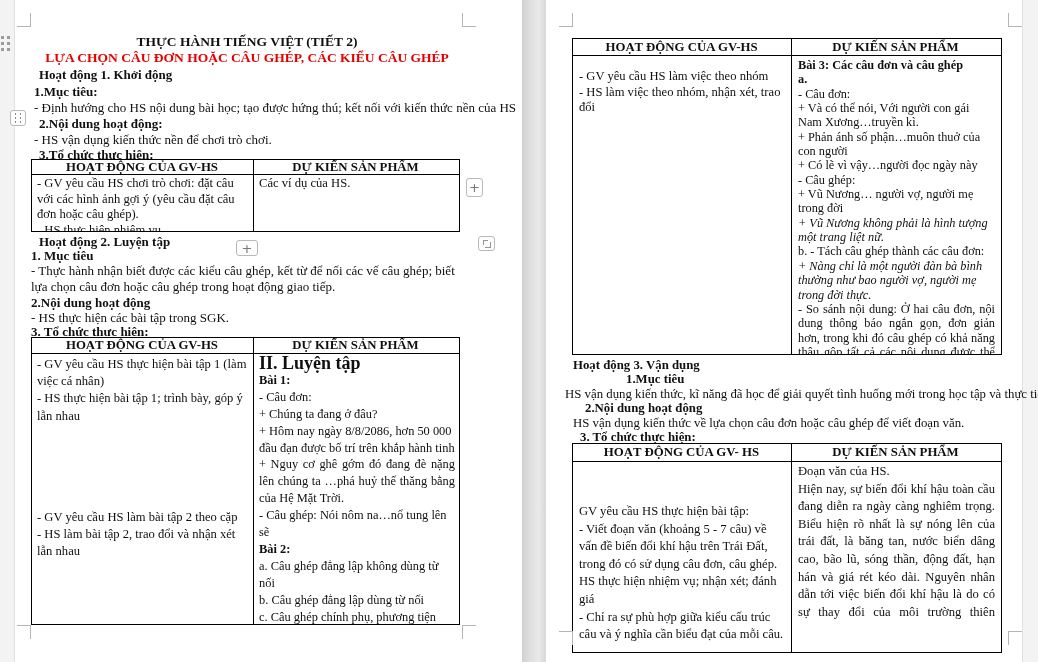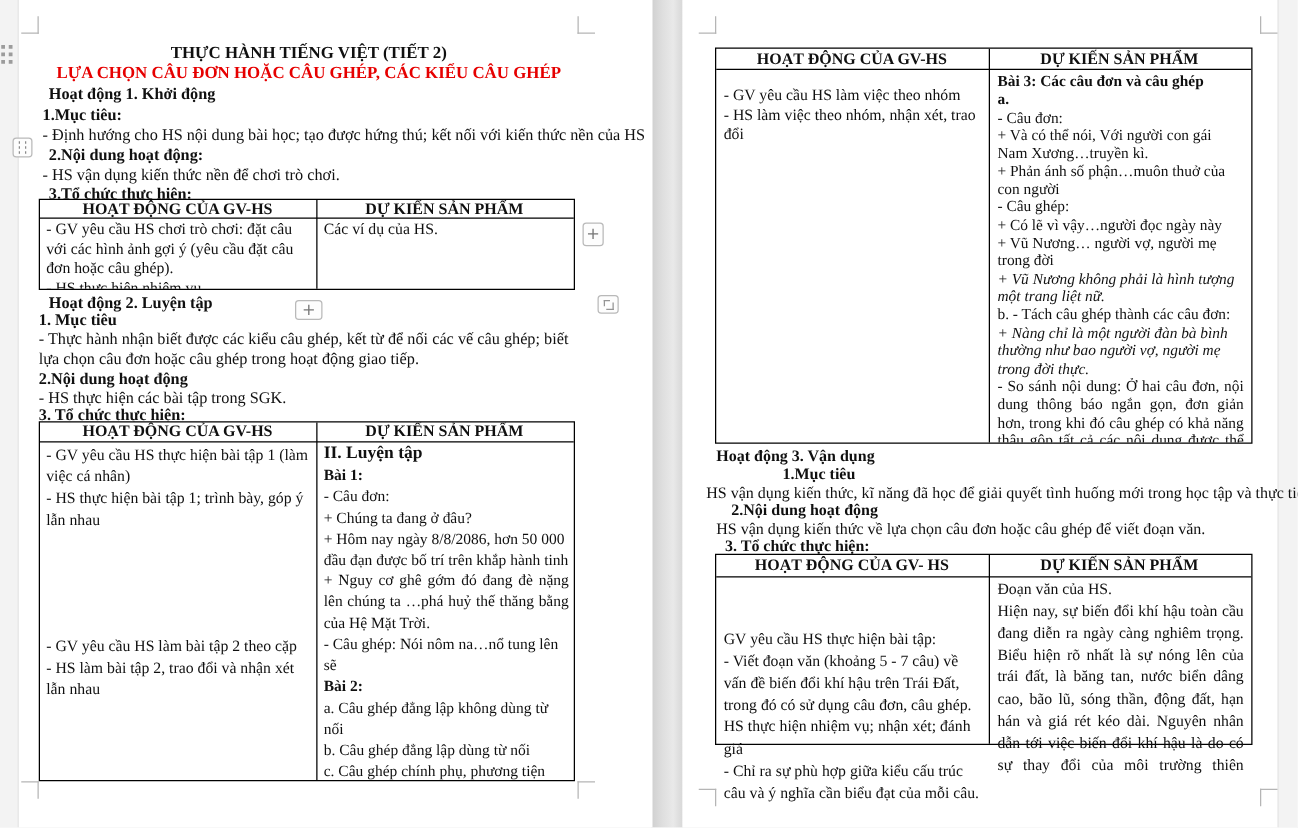--- a/index.html
+++ b/index.html
@@ -89,21 +89,21 @@
       </div>
       <div class="vline" style="left:221px;"></div>
       <div class="cell" style="left:0;top:16px;width:221px;height:270px;padding:2px 5px;">
         <p class="wrap" style="line-height:17.2px;">- GV yêu cầu HS thực hiện bài tập 1 (làm việc cá nhân)</p>
         <p class="wrap" style="line-height:17.2px;">- HS thực hiện bài tập 1; trình bày, góp ý lẫn nhau</p>
         <div style="height:84px;"></div>
         <p class="wrap" style="line-height:17.2px;">- GV yêu cầu HS làm bài tập 2 theo cặp</p>
         <p class="wrap" style="line-height:17.2px;">- HS làm bài tập 2, trao đổi và nhận xét lẫn nhau</p>
       </div>
       <div class="cell" style="left:222px;top:16px;width:206px;height:270px;padding:1px 5px;">
-        <p class="wrap b" style="line-height:16.9px;font-size:14px;">II. Luyện tập</p>
+        <p class="wrap b" style="line-height:16.9px;font-size:18px;">II. Luyện tập</p>
         <p class="wrap b" style="line-height:16.9px;font-size:12.4px;">Bài 1:</p>
         <p class="wrap" style="line-height:16.9px;font-size:12.4px;">- Câu đơn:</p>
         <p class="wrap" style="line-height:16.9px;font-size:12.4px;">+ Chúng ta đang ở đâu?</p>
         <p class="wrap" style="line-height:16.9px;font-size:12.4px;">+ Hôm nay ngày 8/8/2086, hơn 50 000 đầu đạn được bố trí trên khắp hành tinh</p>
         <p class="wrap just" style="line-height:16.9px;font-size:12.4px;">+ Nguy cơ ghê gớm đó đang đè nặng lên chúng ta …phá huỷ thế thăng bằng của Hệ Mặt Trời.</p>
         <p class="wrap" style="line-height:16.9px;font-size:12.4px;">- Câu ghép: Nói nôm na…nổ tung lên sẽ</p>
         <p class="wrap b" style="line-height:16.9px;font-size:12.4px;">Bài 2:</p>
         <p class="wrap" style="line-height:16.9px;font-size:12.4px;">a. Câu ghép đẳng lập không dùng từ nối</p>
         <p class="wrap" style="line-height:16.9px;font-size:12.4px;">b. Câu ghép đẳng lập dùng từ nối</p>
         <p class="wrap" style="line-height:16.9px;font-size:12.4px;">c. Câu ghép chính phụ, phương tiện nối: “ dù cho…thì…”</p>
@@ -123,38 +123,38 @@
       <div class="cell" style="left:0;top:17px;width:218px;height:298px;padding:13px 6px 2px 6px;">
         <p class="wrap" style="line-height:15.5px;">- GV yêu cầu HS làm việc theo nhóm</p>
         <p class="wrap" style="line-height:15.5px;">- HS làm việc theo nhóm, nhận xét, trao đổi</p>
       </div>
       <div class="cell" style="left:219px;top:17px;width:209px;height:298px;padding:2px 6px;">
         <p class="wrap b" style="line-height:14.35px;font-size:12.3px;">Bài 3: Các câu đơn và câu ghép</p>
         <p class="wrap b" style="line-height:14.35px;font-size:12.3px;">a.</p>
         <p class="wrap" style="line-height:14.35px;font-size:12.3px;">- Câu đơn:</p>
         <p class="wrap" style="line-height:14.35px;font-size:12.3px;">+ Và có thể nói, Với người con gái Nam Xương…truyền kì.</p>
         <p class="wrap" style="line-height:14.35px;font-size:12.3px;">+ Phản ánh số phận…muôn thuở của con người</p>
+        <p class="wrap" style="line-height:14.35px;font-size:12.3px;">+ Có lẽ vì vậy…người đọc ngày này</p>
         <p class="wrap" style="line-height:14.35px;font-size:12.3px;">- Câu ghép:</p>
-        <p class="wrap" style="line-height:14.35px;font-size:12.3px;">+ Có lẽ vì vậy…người đọc ngày này</p>
         <p class="wrap" style="line-height:14.35px;font-size:12.3px;">+ Vũ Nương… người vợ, người mẹ trong đời</p>
         <p class="wrap i" style="line-height:14.35px;font-size:12.3px;">+ Vũ Nương không phải là hình tượng một trang liệt nữ.</p>
         <p class="wrap" style="line-height:14.35px;font-size:12.3px;">b. - Tách câu ghép thành các câu đơn:</p>
         <p class="wrap i" style="line-height:14.35px;font-size:12.3px;">+ Nàng chỉ là một người đàn bà bình thường như bao người vợ, người mẹ trong đời thực.</p>
         <p class="wrap just" style="line-height:14.35px;font-size:12.3px;">- So sánh nội dung: Ở hai câu đơn, nội dung thông báo ngắn gọn, đơn giản hơn, trong khi đó câu ghép có khả năng thâu gộp tất cả các nội dung được thể hiện ở các câu đơn.</p>
       </div>
     </div>
 
     <div class="t b" style="left:27px;top:357px;font-size:12.8px;">Hoạt động 3. Vận dụng</div>
     <div class="t b" style="left:44px;top:371px;font-size:12.8px;margin-left:36px;">1.Mục tiêu</div>
     <div class="t" style="left:19px;top:386px;font-size:12.8px;">HS vận dụng kiến thức, kĩ năng đã học để giải quyết tình huống mới trong học tập và thực tiễn.</div>
     <div class="t b" style="left:39px;top:400px;font-size:12.8px;">2.Nội dung hoạt động</div>
     <div class="t" style="left:27px;top:415px;font-size:12.8px;">HS vận dụng kiến thức về lựa chọn câu đơn hoặc câu ghép để viết đoạn văn.</div>
     <div class="t b" style="left:34px;top:429px;font-size:12.8px;">3. Tổ chức thực hiện:</div>
 
-    <div class="tbl" style="left:26px;top:443px;width:430px;height:153px;">
+    <div class="tbl" style="left:26px;top:443px;width:430px;height:210px;">
       <div class="hrow" style="height:18px;">
         <div class="hcell" style="width:218px;line-height:17px;">HOẠT ĐỘNG CỦA GV- HS</div>
         <div class="hcell" style="width:212px;line-height:17px;">DỰ KIẾN SẢN PHẨM</div>
       </div>
       <div class="vline" style="left:218px;"></div>
       <div class="cell" style="left:0;top:18px;width:218px;height:157px;padding:1px 6px;margin-top:40px;">
         <p class="wrap" style="line-height:17.6px;">GV yêu cầu HS thực hiện bài tập:</p>
         <p class="wrap" style="line-height:17.6px;">- Viết đoạn văn (khoảng 5 - 7 câu) về vấn đề biến đổi khí hậu trên Trái Đất, trong đó có sử dụng câu đơn, câu ghép.</p>
         <p class="wrap" style="line-height:17.6px;">HS thực hiện nhiệm vụ; nhận xét; đánh giá</p>
         <p class="wrap" style="line-height:17.6px;">- Chỉ ra sự phù hợp giữa kiểu cấu trúc câu và ý nghĩa cần biểu đạt của mỗi câu.</p>

